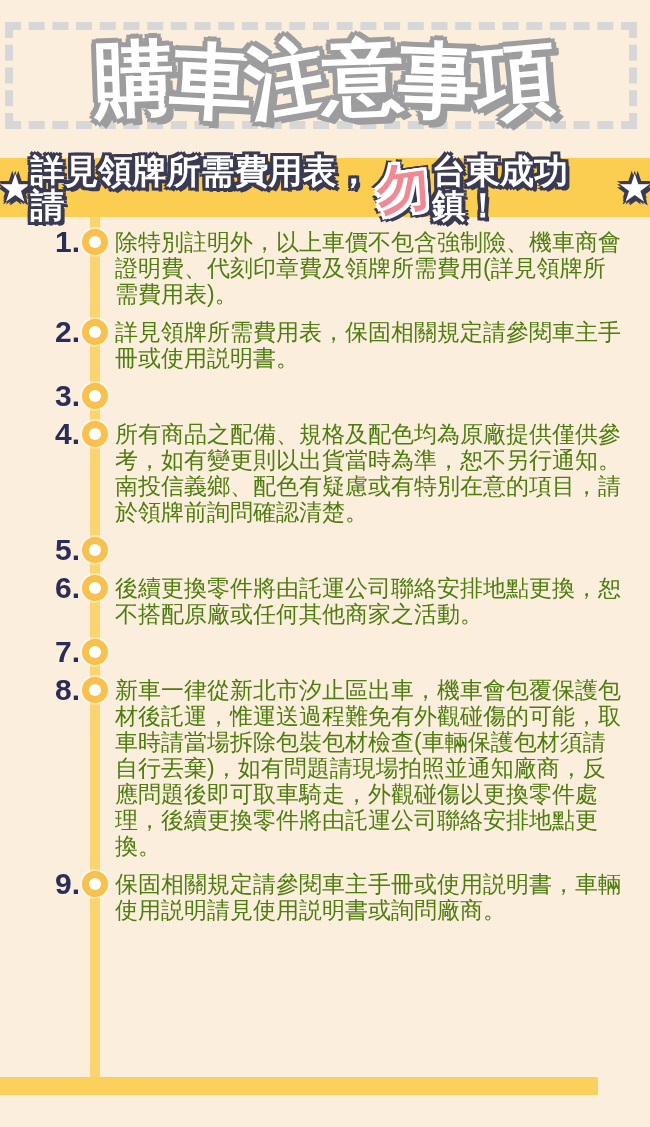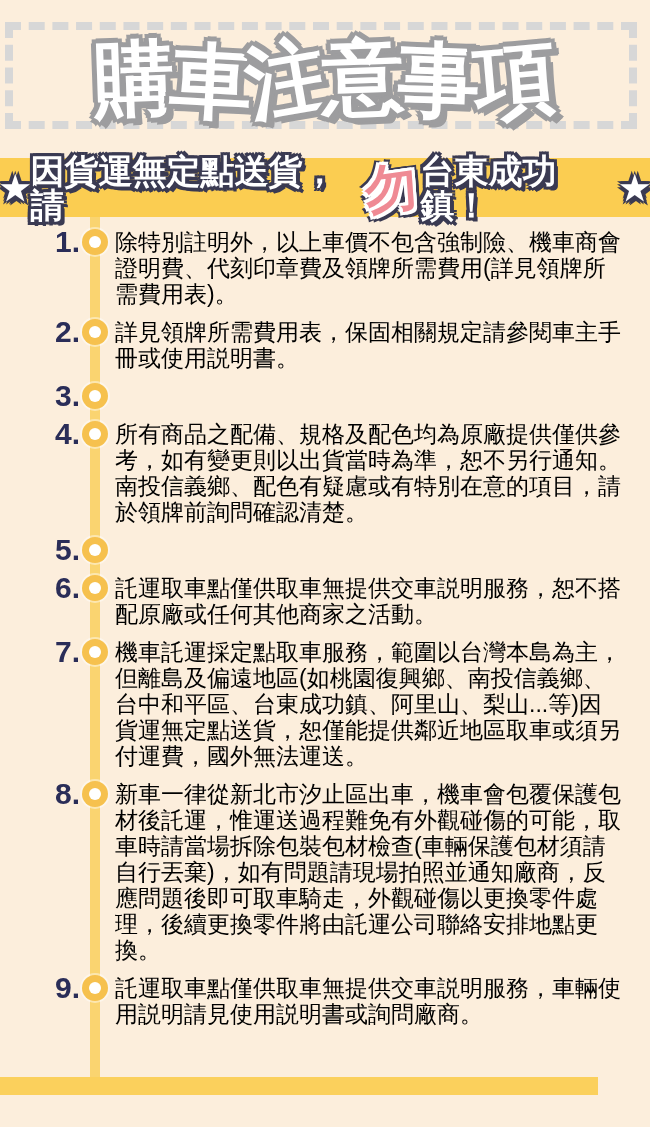--- a/index.html
+++ b/index.html
@@ -75,42 +75,42 @@
     font-size:30px;font-weight:bold;color:#2A2D58;line-height:26px;
   }
   .note-bullet{
     flex:0 0 26px;width:26px;height:26px;margin-left:2px;border-radius:50%;
     background:#F6C14E;display:flex;align-items:center;justify-content:center;
     box-shadow:0 0 0 2px rgba(255,255,255,0.45);
   }
   .note-bullet i{display:block;width:12px;height:12px;border-radius:50%;background:#ffffff;}
   .note-text{
     flex:1;margin-left:7px;margin-right:29px;
-    font-size:23px;line-height:26px;color:#000000;text-align:left;
+    font-size:23px;line-height:26px;color:#4d7c0f;text-align:left;
   }
 </style>
 </head>
 <body>
 
 <div class="poster">
 
   <div class="dashed-frame"></div>
 
   <div class="title">
     <span>購</span>
     <span>車</span>
     <span>注</span>
     <span>意</span>
     <span>事</span>
     <span>項</span>
   </div>
 
   <div class="banner">
     <span class="btxt">★</span>
-      <span class="btxt">因貨運無定點送貨，請</span>
+      <span class="btxt">詳見領牌所需費用表，請</span>
       <span class="hl">勿</span>
       <span class="btxt">台東成功鎮！</span>
       <span class="btxt">★</span>
   </div>
 
   <div class="timeline-line"></div>
   <div class="bottom-bar"></div>
 
   <div class="notes">
 
@@ -150,41 +150,40 @@
       <div class="note-bullet">
           <i></i>
         </div>
     </div>
 
     <div class="note-item">
       <div class="note-num">6.</div>
       <div class="note-bullet">
           <i></i>
         </div>
-      <div class="note-text">託運取車點僅供取車無提供交車説明服務，恕不搭配原廠或任何其他商家之活動。</div>
+      <div class="note-text">後續更換零件將由託運公司聯絡安排地點更換，恕不搭配原廠或任何其他商家之活動。</div>
     </div>
 
     <div class="note-item">
       <div class="note-num">7.</div>
       <div class="note-bullet">
           <i></i>
         </div>
-      <div class="note-text">機車託運採定點取車服務，範圍以台灣本島為主，但離島及偏遠地區(如桃園復興鄉、南投信義鄉、台中和平區、台東成功鎮、阿里山、梨山...等)因貨運無定點送貨，恕僅能提供鄰近地區取車或須另付運費，國外無法運送。</div>
     </div>
 
     <div class="note-item">
       <div class="note-num">8.</div>
       <div class="note-bullet">
           <i></i>
         </div>
       <div class="note-text">新車一律從新北市汐止區出車，機車會包覆保護包材後託運，惟運送過程難免有外觀碰傷的可能，取車時請當場拆除包裝包材檢查(車輛保護包材須請自行丟棄)，如有問題請現場拍照並通知廠商，反應問題後即可取車騎走，外觀碰傷以更換零件處理，後續更換零件將由託運公司聯絡安排地點更換。</div>
     </div>
 
     <div class="note-item">
       <div class="note-num">9.</div>
       <div class="note-bullet">
           <i></i>
         </div>
-      <div class="note-text">託運取車點僅供取車無提供交車説明服務，車輛使用説明請見使用説明書或詢問廠商。</div>
+      <div class="note-text">保固相關規定請參閱車主手冊或使用説明書，車輛使用説明請見使用説明書或詢問廠商。</div>
     </div>
 
   </div>
 </div>
 
 </body></html>

